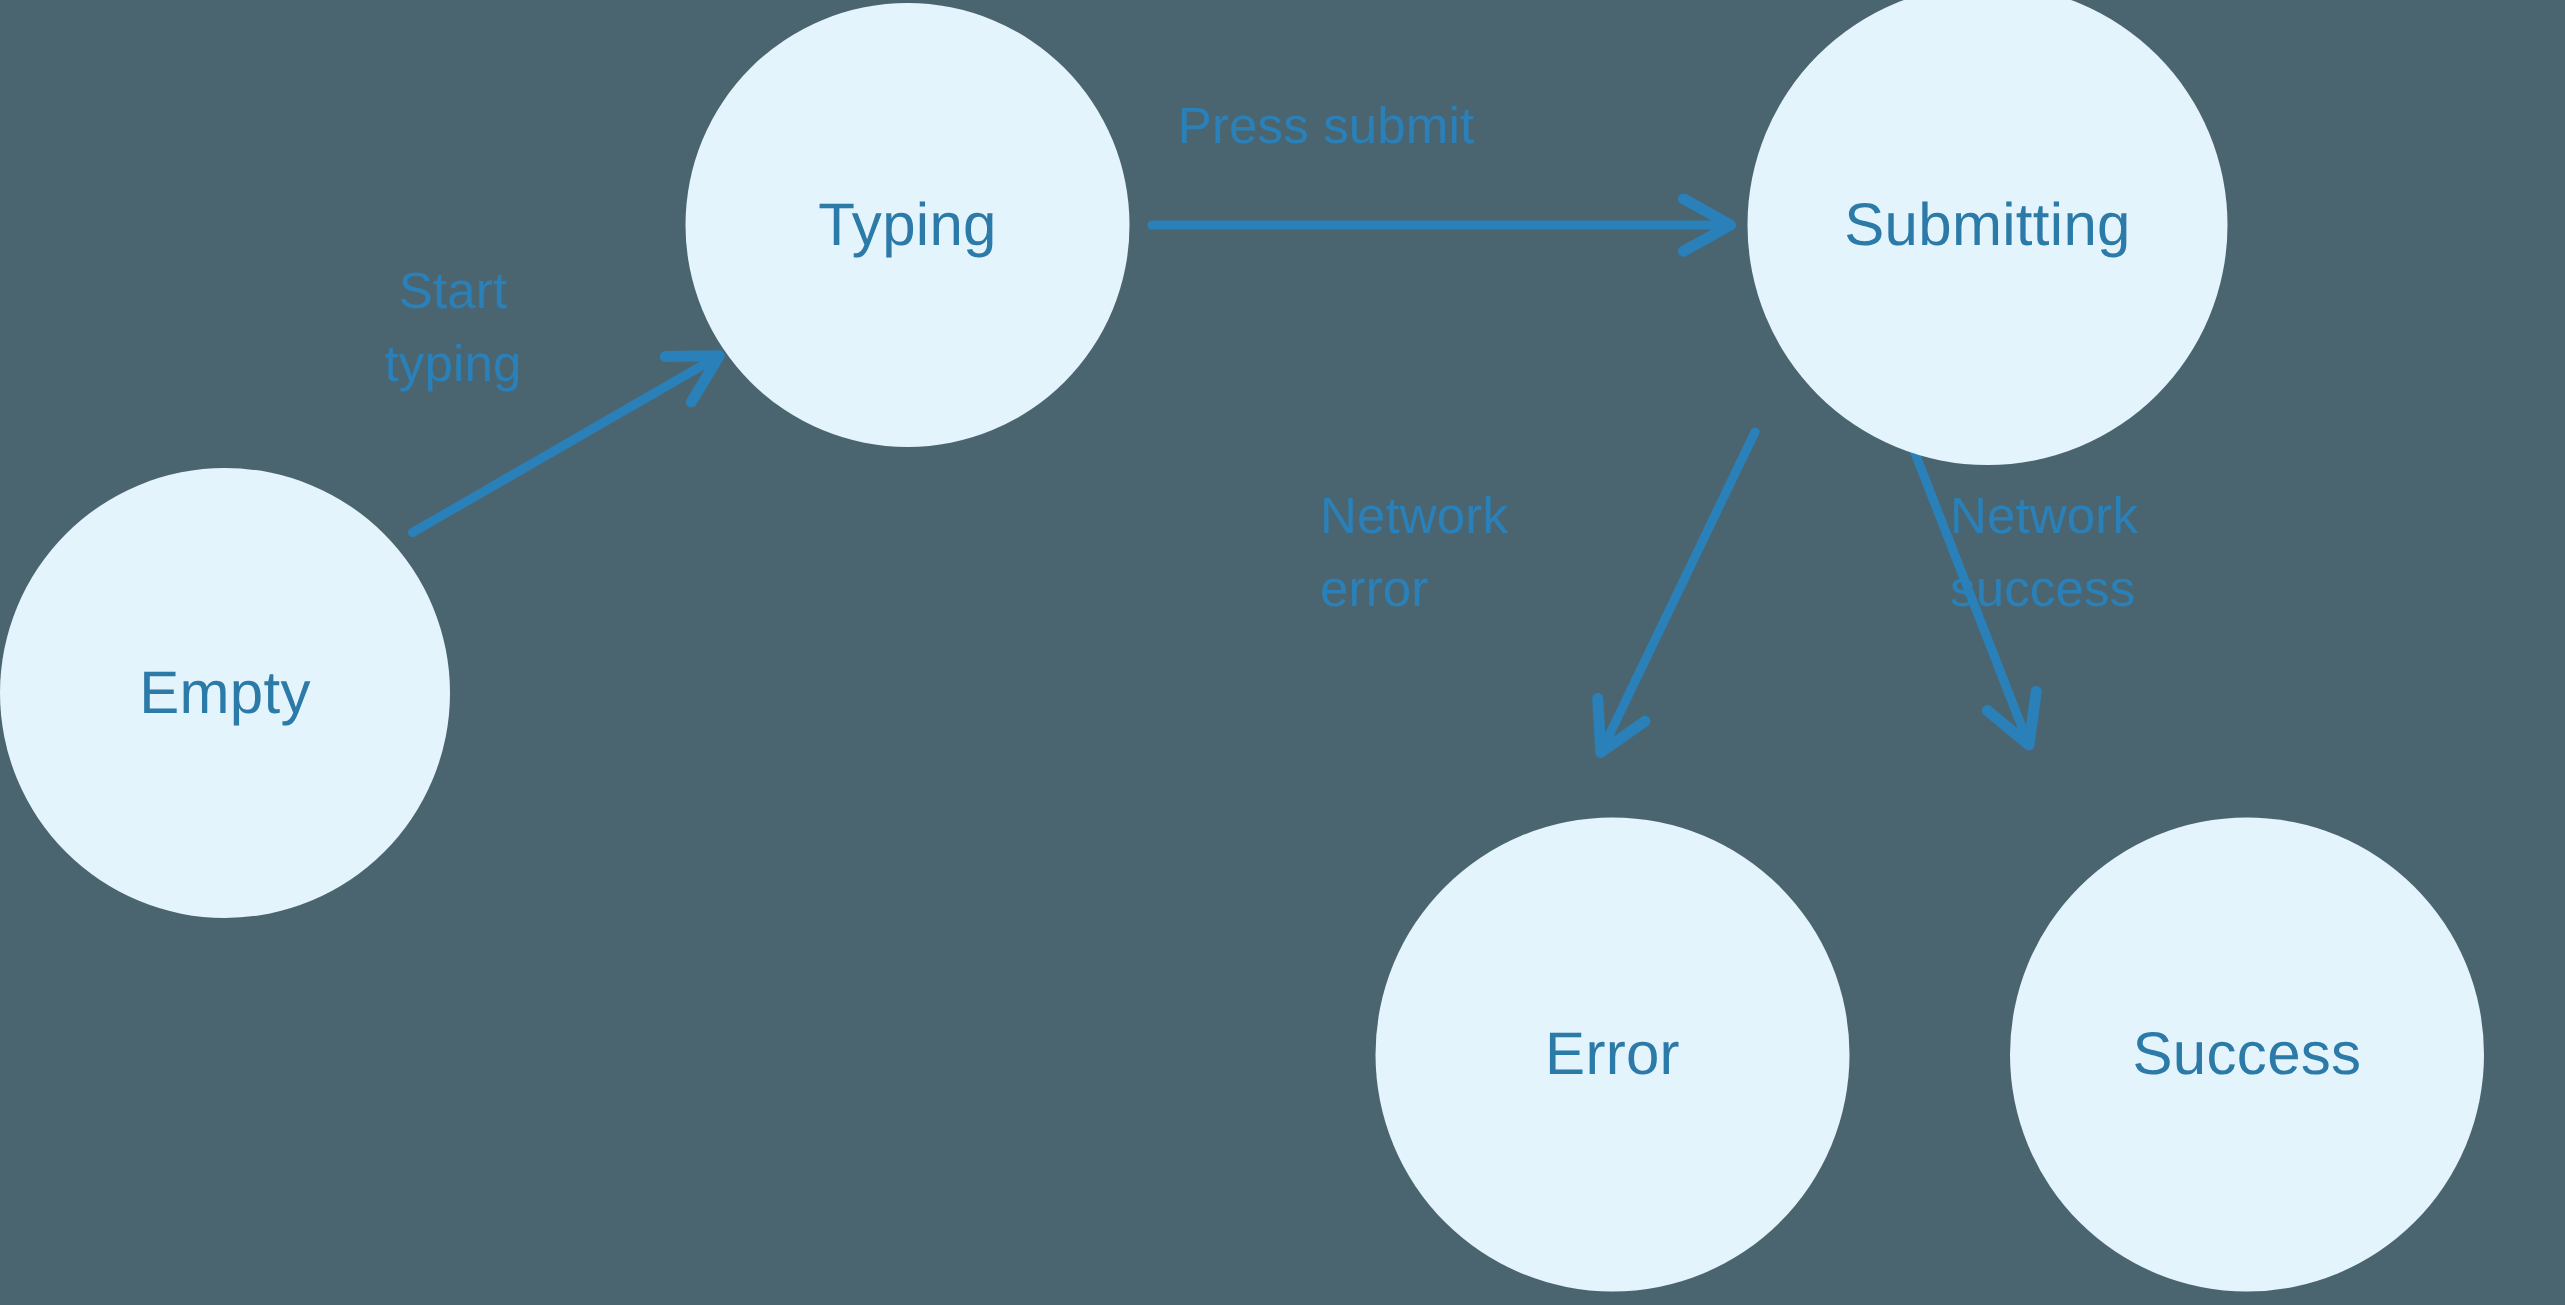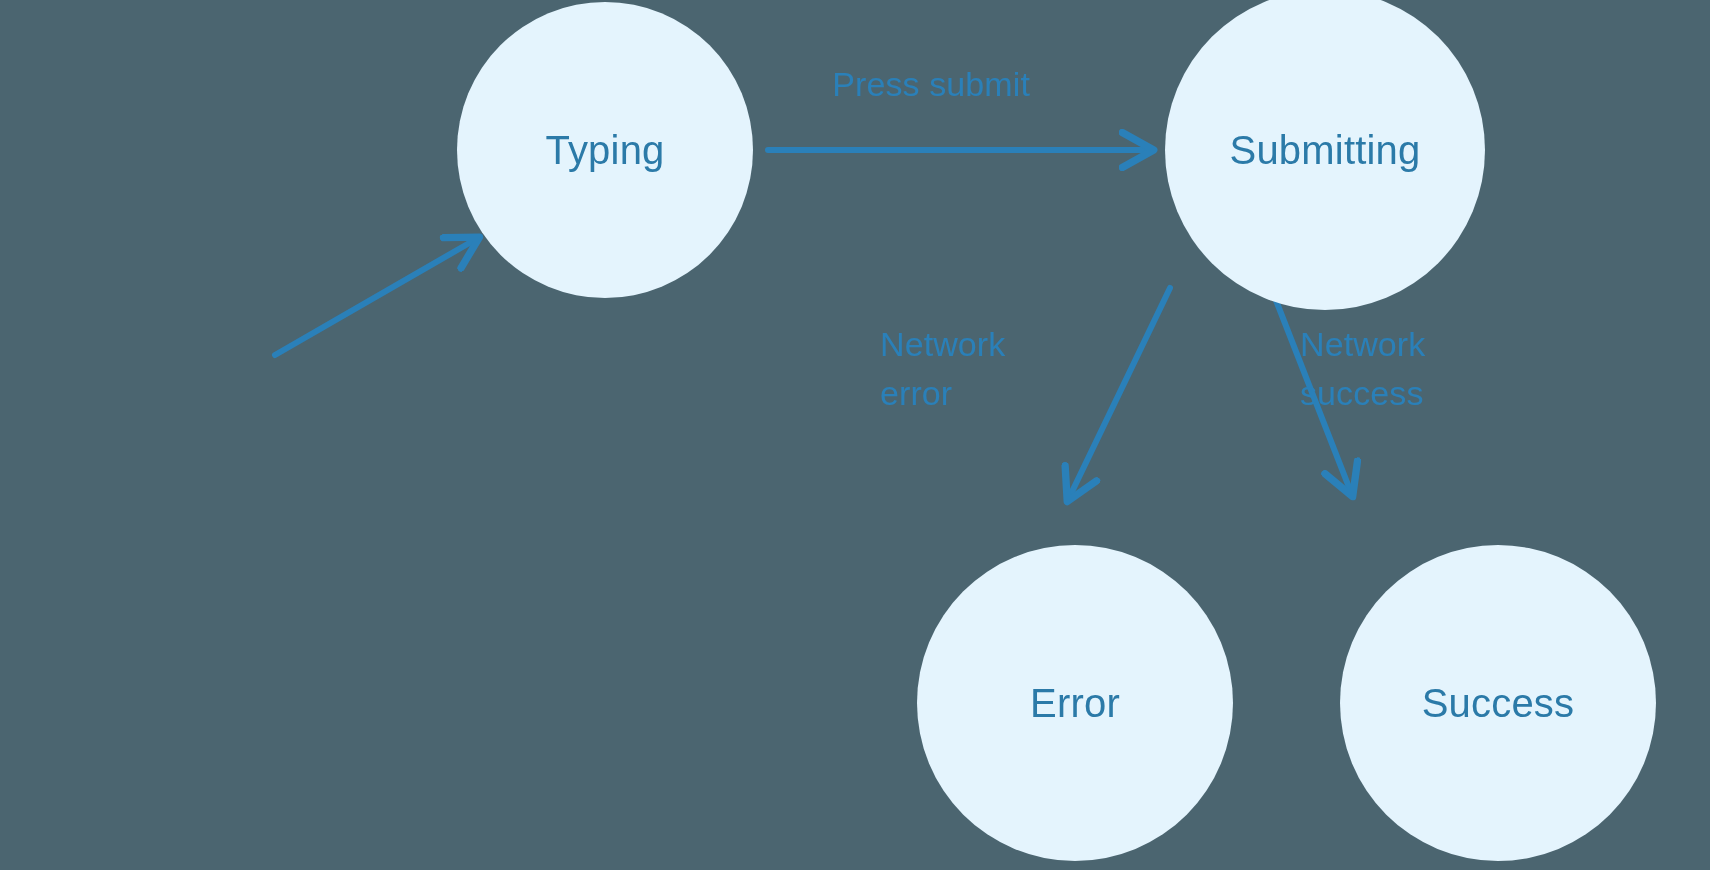--- a/index.html
+++ b/index.html
@@ -68,39 +68,44 @@
 
     <line x1="275" y1="355" x2="478" y2="238" stroke="#2a80b9" stroke-width="6" stroke-linecap="round" marker-end="url(#arrowhead)"></line>
 
     <line x1="768" y1="150" x2="1152" y2="150" stroke="#2a80b9" stroke-width="6" stroke-linecap="round" marker-end="url(#arrowhead)"></line>
 
     <line x1="1170" y1="288" x2="1068" y2="500" stroke="#2a80b9" stroke-width="6" stroke-linecap="round" marker-end="url(#arrowhead)"></line>
 
     <line x1="1272" y1="290" x2="1352" y2="495" stroke="#2a80b9" stroke-width="6" stroke-linecap="round" marker-end="url(#arrowhead)"></line>
   </svg>
 
+  <div class="node-circle" style="left:0px; top:312px; width:300px; height:300px;">
+    <span class="node-label">Empty</span>
+  </div>
 
   <div class="node-circle" style="left:457px; top:2px; width:296px; height:296px;">
     <span class="node-label">Typing</span>
   </div>
 
   <div class="node-circle" style="left:1165px; top:-10px; width:320px; height:320px;">
     <span class="node-label">Submitting</span>
   </div>
 
   <div class="node-circle" style="left:917px; top:545px; width:316px; height:316px;">
     <span class="node-label">Error</span>
   </div>
 
   <div class="node-circle" style="left:1340px; top:545px; width:316px; height:316px;">
     <span class="node-label">Success</span>
   </div>
 
+  <div class="edge-label center" style="left:232px; top:170px; width:140px;">Start
+typing</div>
 
-  <div class="edge-label center" style="left:790px; top:60px; width:240px;text-align:right;">Press submit</div>
+  <div class="edge-label center" style="left:764px; top:60px; width:240px;">Press submit</div>
 
   <div class="edge-label right" style="left:880px; top:320px; width:180px;">Network
 error</div>
 
   <div class="edge-label right" style="left:1300px; top:320px; width:200px;">Network
 success</div>
 
 </div>
 
 </body></html>

